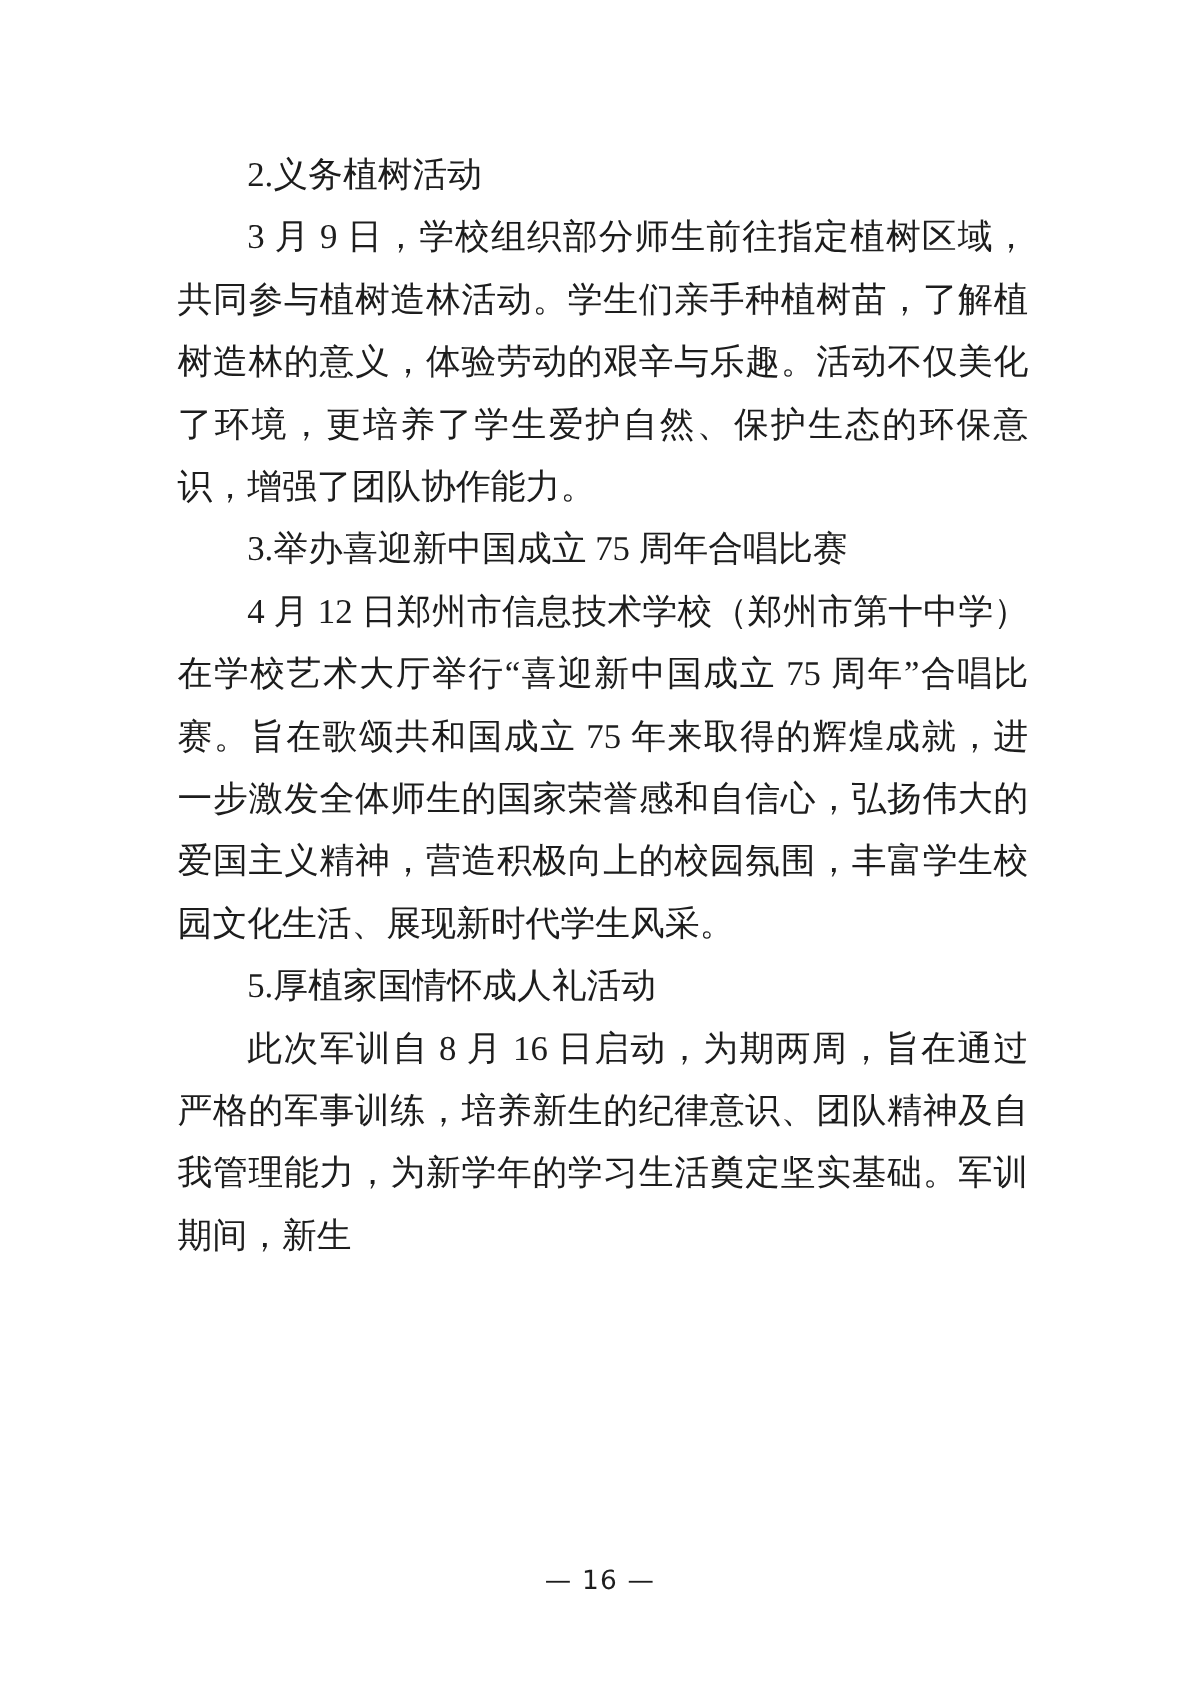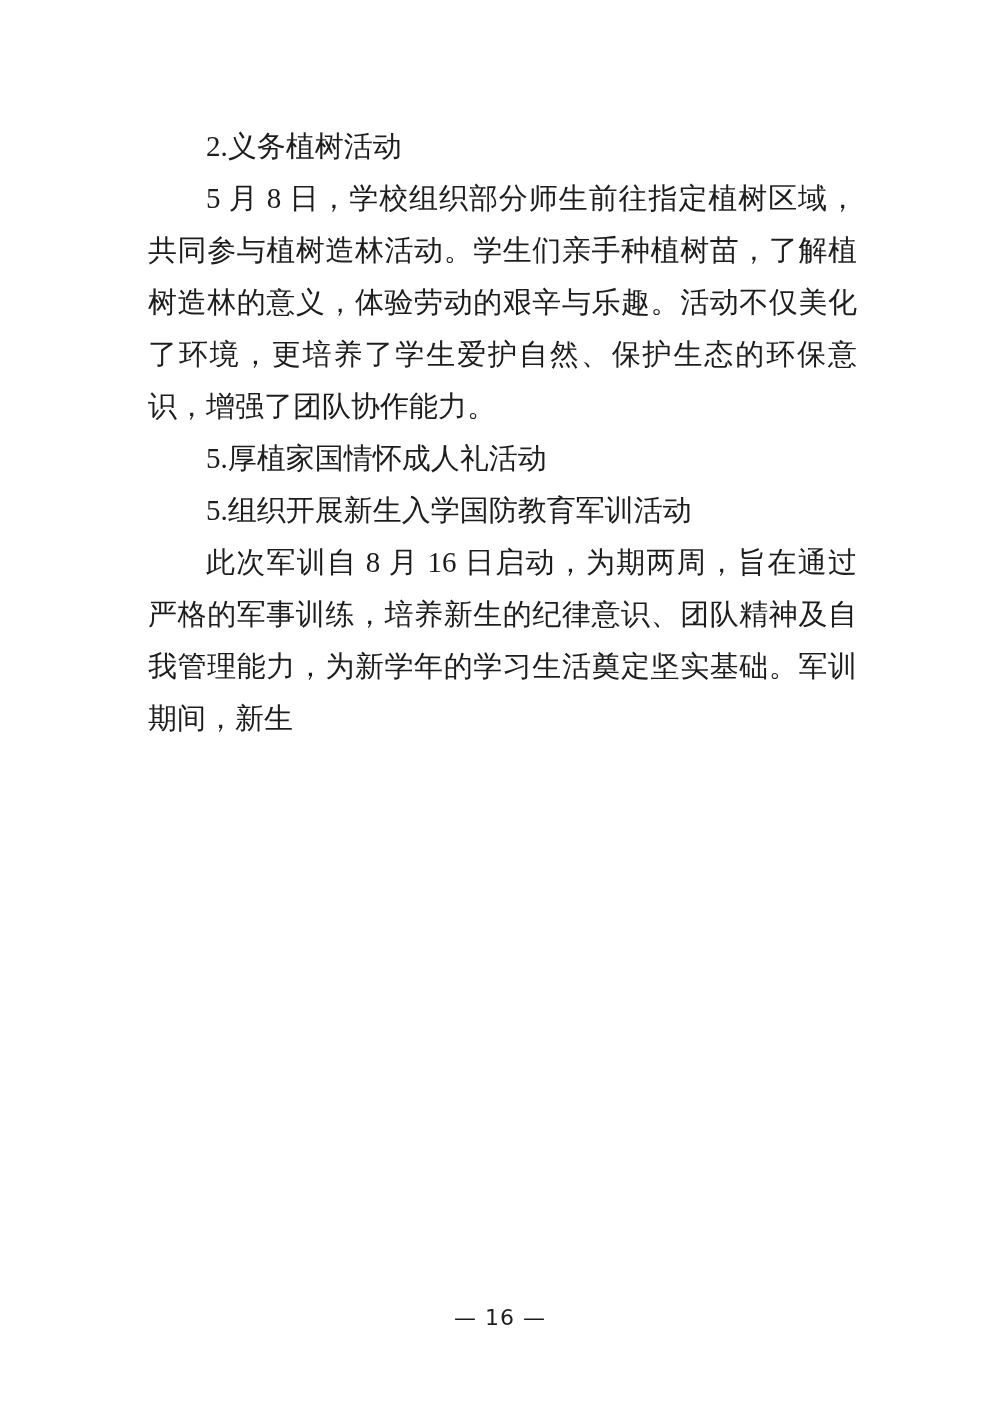--- a/index.html
+++ b/index.html
@@ -51,30 +51,33 @@
   }
 </style>
 </head>
 <body>
 
 <div class="page">
   <div class="content">
 
     <section>
       <h2>2.义务植树活动</h2>
-      <p>5 月 8 日，学校组织部分师生前往指定植树区域，共同参与植树造林活动。学生们亲手种植树苗，了解植树造林的意义，体验劳动的艰辛与乐趣。活动不仅美化了环境，更培养了学生爱护自然、保护生态的环保意识，增强了团队协作能力。</p>
+      <p>3 月 9 日，学校组织部分师生前往指定植树区域，共同参与植树造林活动。学生们亲手种植树苗，了解植树造林的意义，体验劳动的艰辛与乐趣。活动不仅美化了环境，更培养了学生爱护自然、保护生态的环保意识，增强了团队协作能力。</p>
     </section>
 
+    <section>
+      <h2>3.举办喜迎新中国成立 75 周年合唱比赛</h2>
+      <p>4 月 12 日郑州市信息技术学校（郑州市第十中学）在学校艺术大厅举行“喜迎新中国成立 75 周年”合唱比赛。旨在歌颂共和国成立 75 年来取得的辉煌成就，进一步激发全体师生的国家荣誉感和自信心，弘扬伟大的爱国主义精神，营造积极向上的校园氛围，丰富学生校园文化生活、展现新时代学生风采。</p>
+    </section>
 
     <section>
       <h2>5.厚植家国情怀成人礼活动</h2>
     </section>
 
     <section>
-      <h2>5.组织开展新生入学国防教育军训活动</h2>
       <p>此次军训自 8 月 16 日启动，为期两周，旨在通过严格的军事训练，培养新生的纪律意识、团队精神及自我管理能力，为新学年的学习生活奠定坚实基础。军训期间，新生</p>
     </section>
 
   </div>
 
   <div class="footer">
     <span>— 16 —</span>
   </div>
 </div>
 

